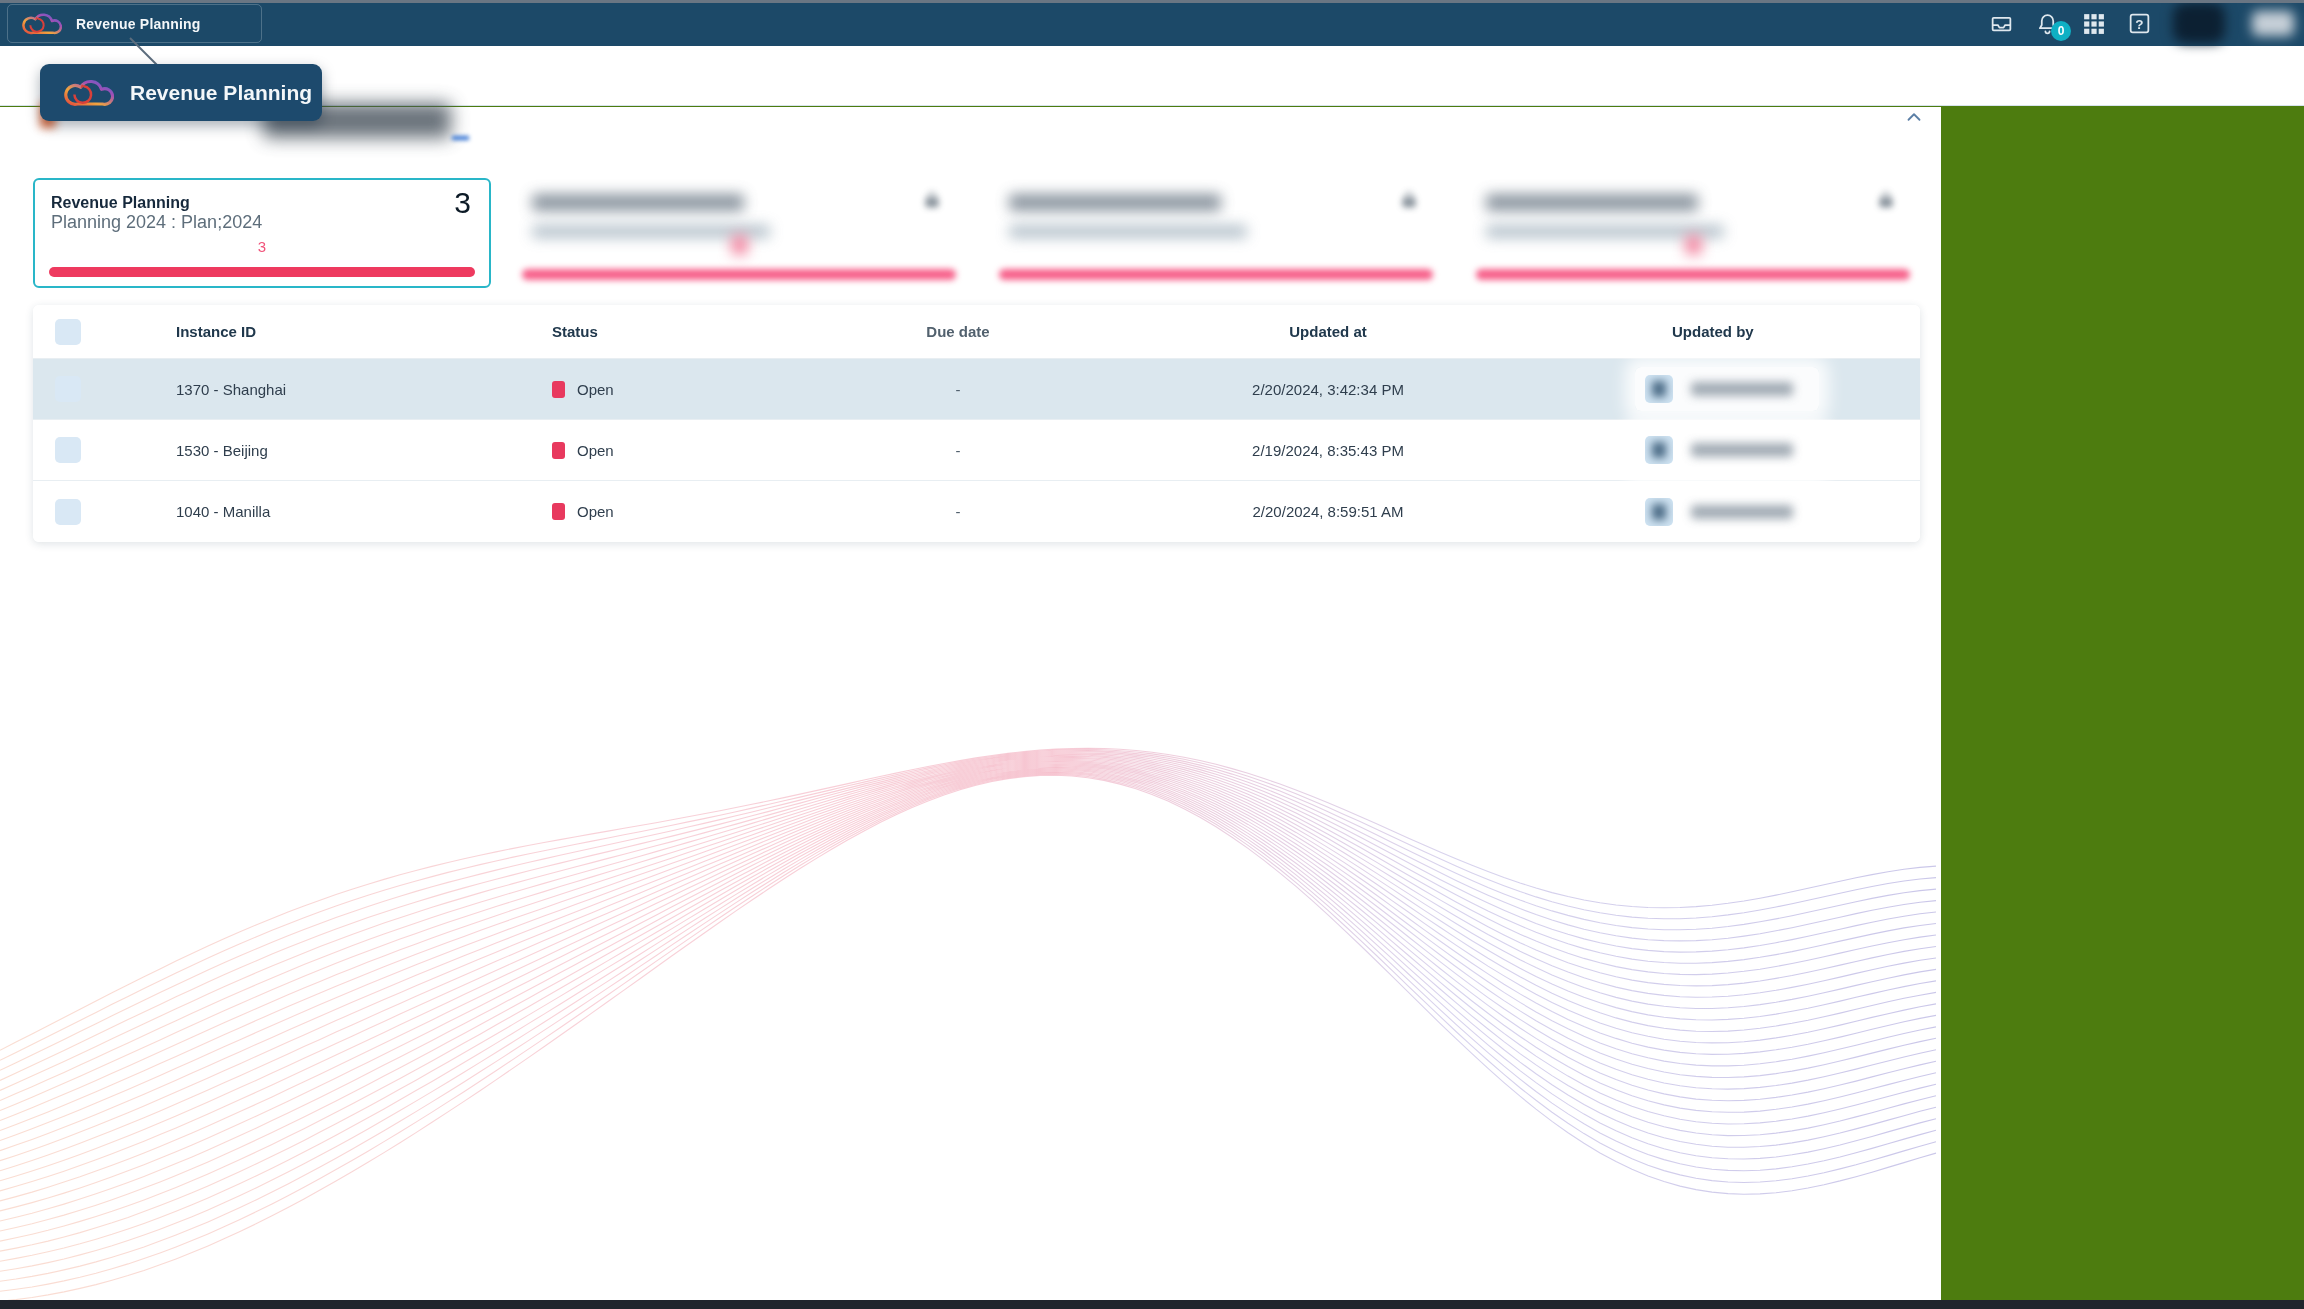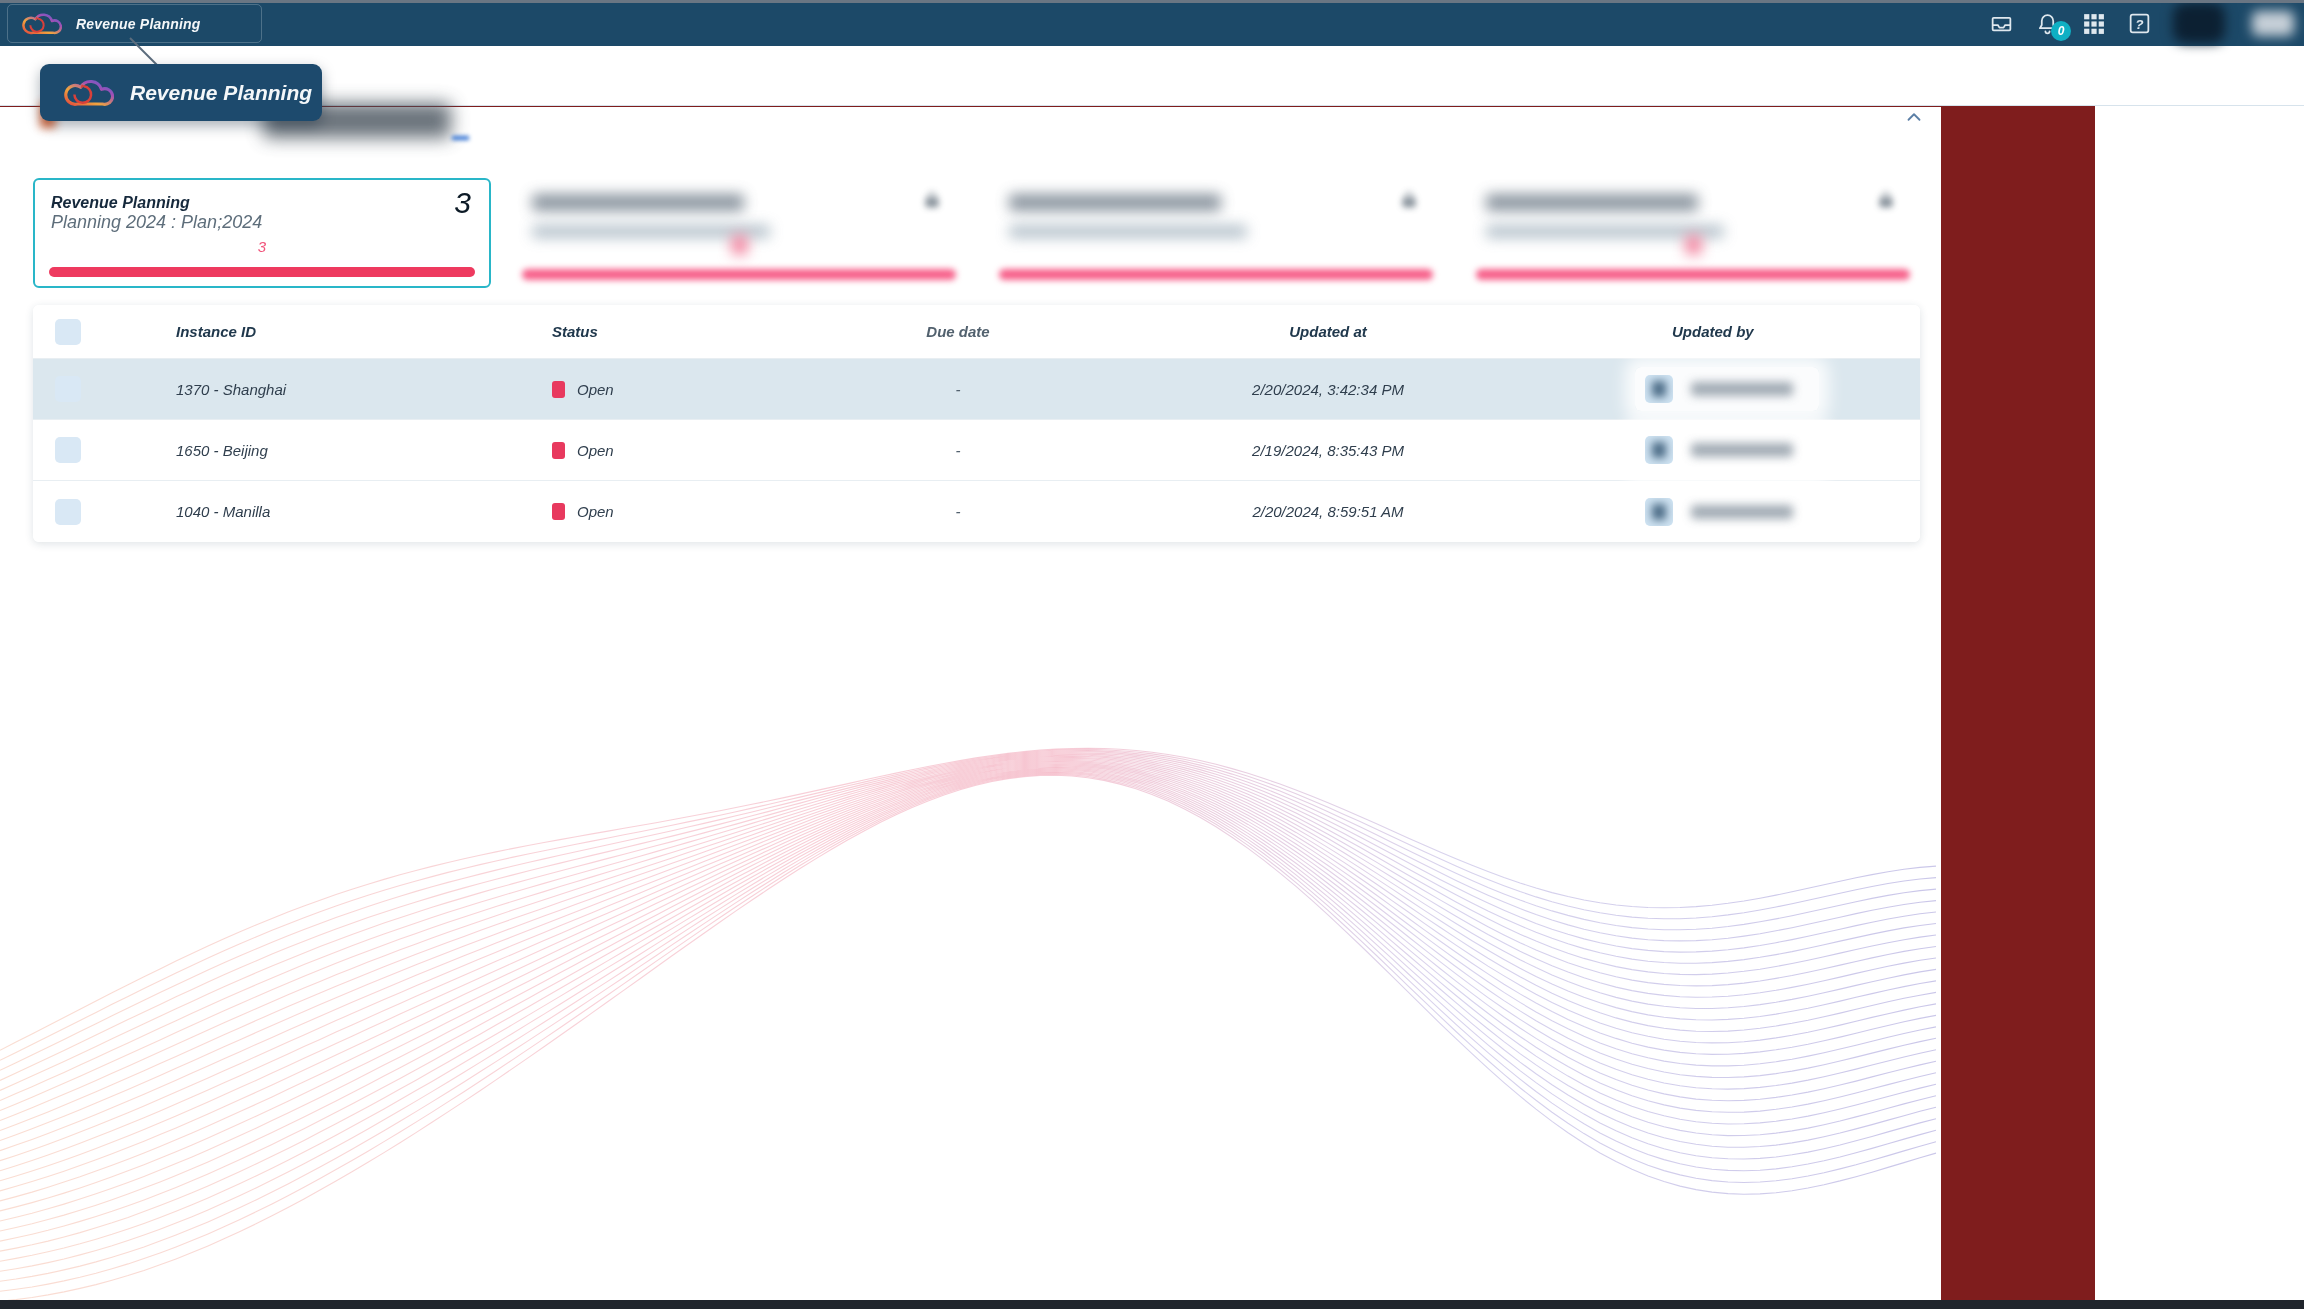--- a/index.html
+++ b/index.html
@@ -1,18 +1,18 @@
 <!DOCTYPE html>
 <html><head>
 <meta charset="utf-8">
 <style>
   * { margin:0; padding:0; box-sizing:border-box; }
   html,body { width:2304px; height:1309px; overflow:hidden; background:#fff;
               font-family:"Liberation Sans", sans-serif; }
-  #screen { position:relative; width:2095px; height:1309px; background:#7f1d1d;font-style:italic; }
+  #screen { position:relative; width:2304px; height:1309px; background:#4d7c0f; }
 
   
   .top-edge { position:absolute; left:0; top:0; width:2304px; height:3px; background:#6a7683; z-index:30; }
 
   
   .navbar { position:absolute; left:0; top:0; width:2304px; height:46px; background:#1c4968; z-index:20; }
   .app-chip { position:absolute; left:7px; top:4px; height:39px; display:flex; align-items:center;
               border:1px solid rgba(255,255,255,.22); border-radius:5px; padding:0 60px 0 14px; }
   .app-chip .logo { width:40px; height:31px; margin-right:14px; }
   .app-title { color:#f4f7f9; font-size:14px; font-weight:700; letter-spacing:.2px; white-space:nowrap; }
@@ -269,21 +269,21 @@
         <div class="c-upby"><span class="upby-box">
           <span class="upby-avatar"></span>
           <span class="upby-name"></span>
             </span></div>
       </div>
 
       <div class="trow">
         <div class="c-check">
             <div class="checkbox"></div>
           </div>
-        <div class="td c-instance">1650 - Beijing</div>
+        <div class="td c-instance">1530 - Beijing</div>
         <div class="c-status">
             <span class="status-dot"></span>
           <span class="td">Open</span>
           </div>
         <div class="td c-due">-</div>
         <div class="td c-upat">2/19/2024, 8:35:43 PM</div>
         <div class="c-upby"><span class="upby-box">
           <span class="upby-avatar"></span>
           <span class="upby-name"></span>
             </span></div>

